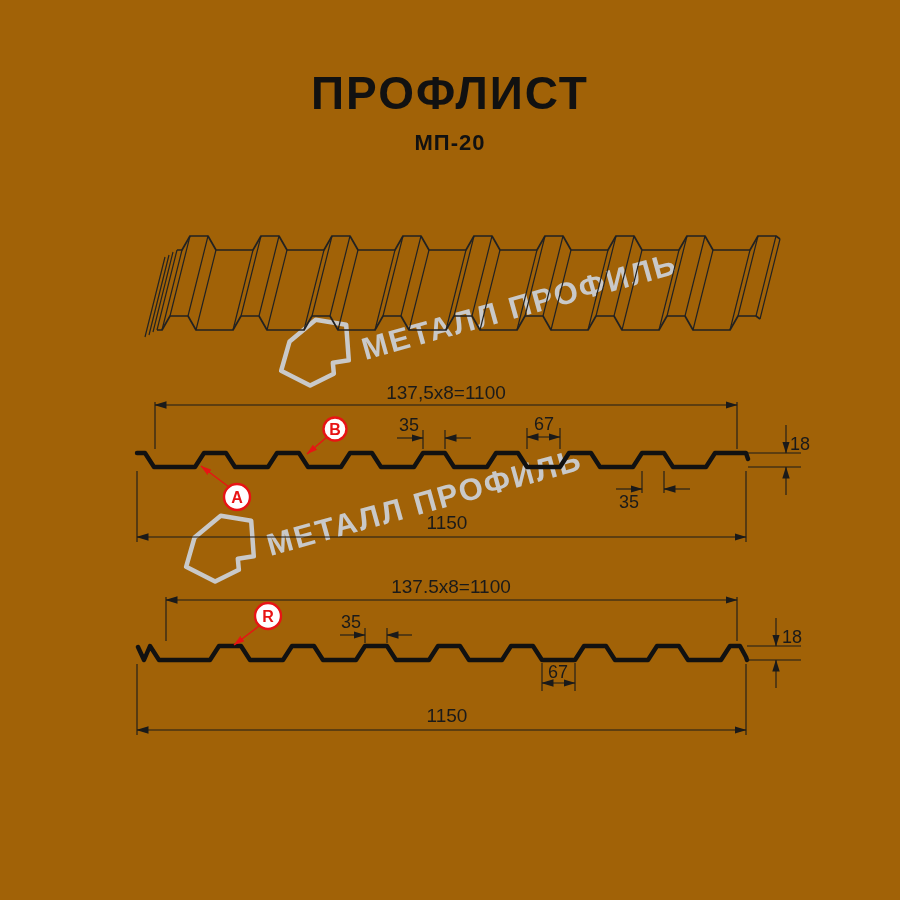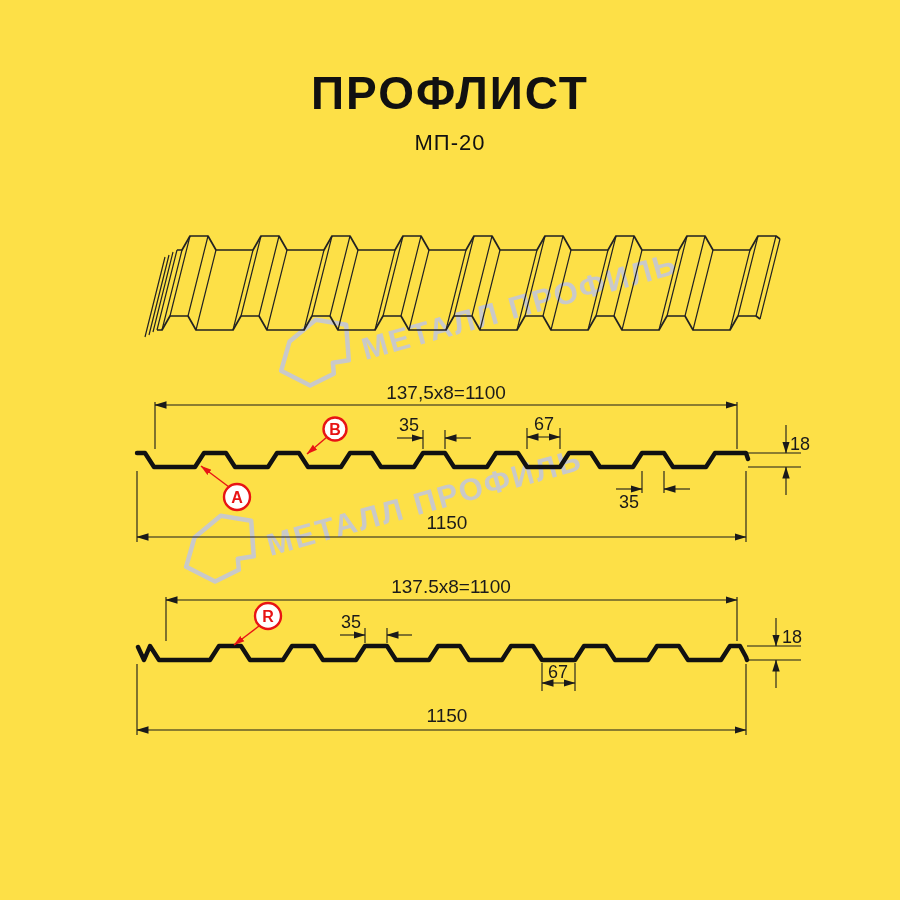--- a/index.html
+++ b/index.html
@@ -1,20 +1,20 @@
 <!DOCTYPE html>
 <html><head>
 <meta charset="utf-8">
 <style>
   html,body{margin:0;padding:0;background:#fff;}
-  .page{position:relative;width:900px;height:900px;background:#fde047;overflow:hidden;
+  .page{position:relative;width:900px;height:900px;background:#a16207;overflow:hidden;
         font-family:"Liberation Sans",sans-serif;color:#1a1a1a;}
   .title-block{position:absolute;top:66px;left:0;width:900px;text-align:center;}
   .title-block h1{margin:0;font-size:46px;font-weight:bold;letter-spacing:2px;color:#111;}
-  .subtitle{margin-top:10px;font-size:22px;font-weight:400;letter-spacing:1px;color:#111;}
+  .subtitle{margin-top:10px;font-size:22px;font-weight:700;letter-spacing:1px;color:#111;}
   .footer-note{position:absolute;top:796px;left:0;width:900px;text-align:center;
         font-size:21px;font-weight:600;letter-spacing:1px;color:#111;}
   svg.drawing{position:absolute;left:0;top:0;width:900px;height:900px;}
   .thin{stroke:#1a1a1a;stroke-width:1.1;fill:none;}
   .profile{stroke:#111;stroke-width:4.4;fill:none;stroke-linejoin:round;stroke-linecap:round;}
   .sheet{stroke:#222;stroke-width:1.7;fill:none;stroke-linejoin:round;}
   .sheetlight{stroke:#222;stroke-width:1.2;fill:none;}
   .dim{font-family:"Liberation Sans",sans-serif;font-size:18px;fill:#1a1a1a;}
   .dimbig{font-family:"Liberation Sans",sans-serif;font-size:19px;fill:#1a1a1a;}
   .mid{text-anchor:middle;}

